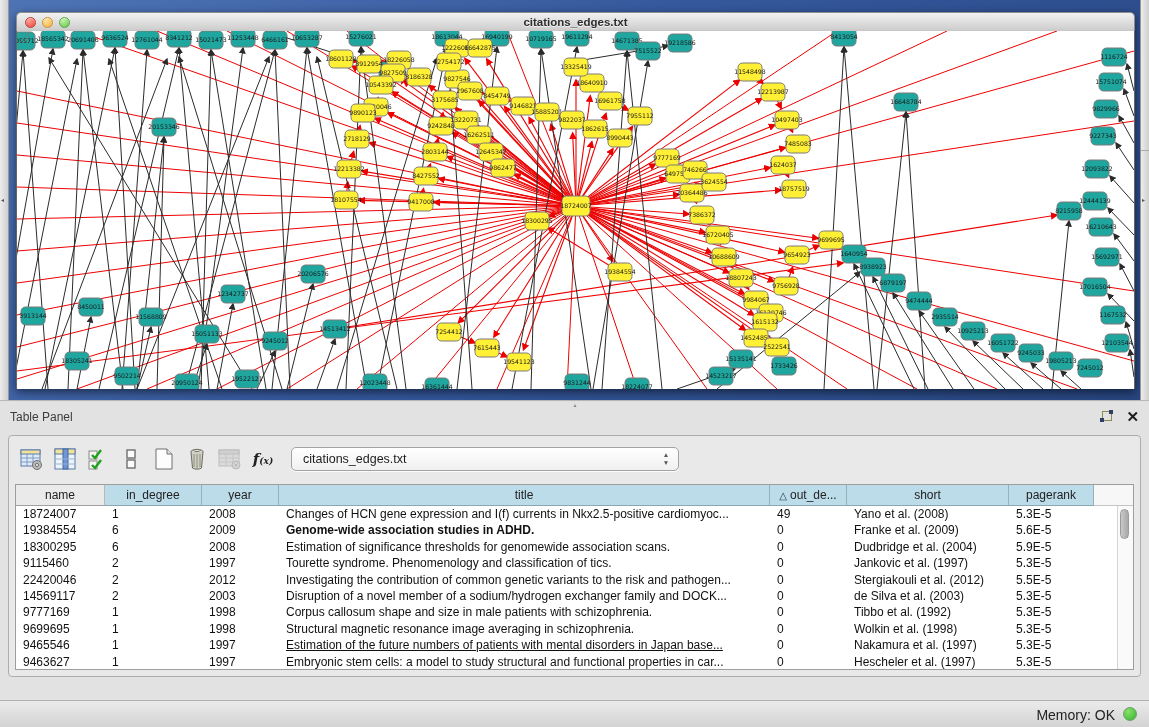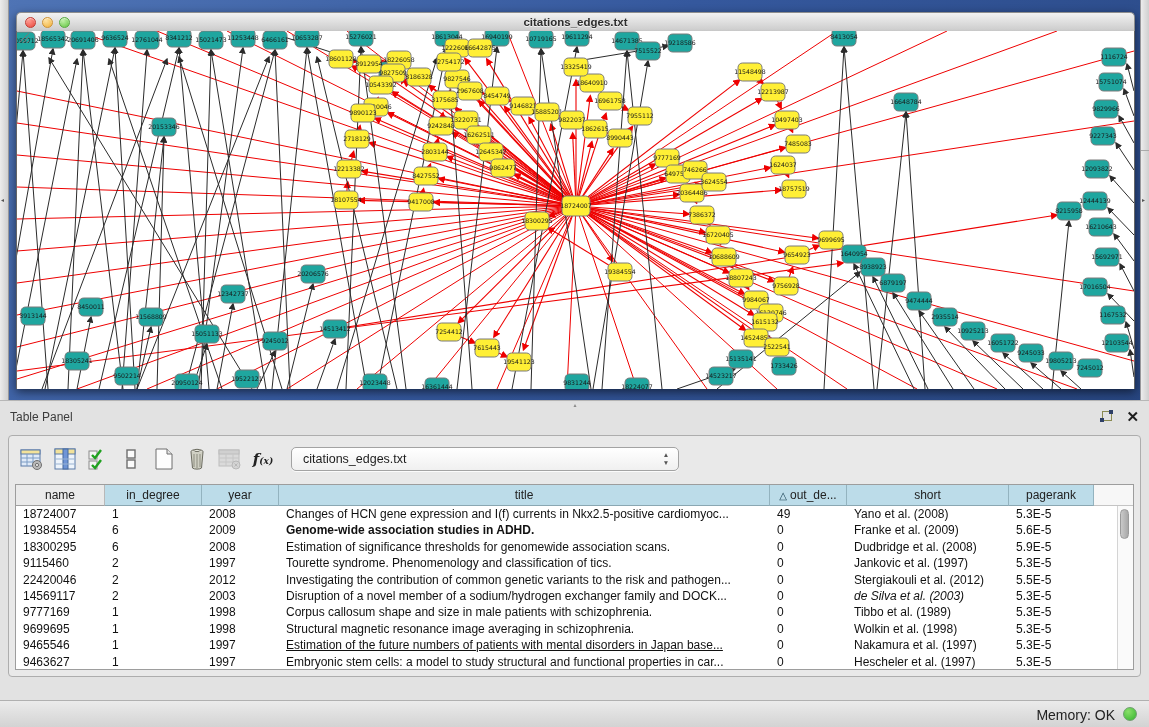--- a/index.html
+++ b/index.html
@@ -964,21 +964,21 @@
               <div class="td" style="width: 77px;">0</div>
               <div class="td" style="width: 162px;">Franke et al. (2009)</div>
               <div class="td" style="width: 85px;">5.6E-5</div>
             </div>
             <div class="tr">
               <div class="td" style="width: 89px;">18300295</div>
               <div class="td" style="width: 97px;">6</div>
               <div class="td" style="width: 77px;">2008</div>
               <div class="td" style="width: 491px;">Estimation of significance thresholds for genomewide association scans.</div>
               <div class="td" style="width: 77px;">0</div>
-              <div class="td" style="width: 162px;">Dudbridge et al. (2008)</div>
+              <div class="td" style="width: 162px;">Dudbridge et al. (2004)</div>
               <div class="td" style="width: 85px;">5.9E-5</div>
             </div>
             <div class="tr">
               <div class="td" style="width: 89px;">9115460</div>
               <div class="td" style="width: 97px;">2</div>
               <div class="td" style="width: 77px;">1997</div>
               <div class="td" style="width: 491px;">Tourette syndrome. Phenomenology and classification of tics.</div>
               <div class="td" style="width: 77px;">0</div>
               <div class="td" style="width: 162px;">Jankovic et al. (1997)</div>
               <div class="td" style="width: 85px;">5.3E-5</div>
@@ -991,30 +991,30 @@
               <div class="td" style="width: 77px;">0</div>
               <div class="td" style="width: 162px;">Stergiakouli et al. (2012)</div>
               <div class="td" style="width: 85px;">5.5E-5</div>
             </div>
             <div class="tr">
               <div class="td" style="width: 89px;">14569117</div>
               <div class="td" style="width: 97px;">2</div>
               <div class="td" style="width: 77px;">2003</div>
               <div class="td" style="width: 491px;">Disruption of a novel member of a sodium/hydrogen exchanger family and DOCK...</div>
               <div class="td" style="width: 77px;">0</div>
-              <div class="td" style="width: 162px; font-style: italic;">de Silva et al. (2003)</div>
+              <div class="td" style="width: 162px;">de Silva et al. (2003)</div>
               <div class="td" style="width: 85px;">5.3E-5</div>
             </div>
             <div class="tr">
               <div class="td" style="width: 89px;">9777169</div>
               <div class="td" style="width: 97px;">1</div>
               <div class="td" style="width: 77px;">1998</div>
               <div class="td" style="width: 491px;">Corpus callosum shape and size in male patients with schizophrenia.</div>
               <div class="td" style="width: 77px;">0</div>
-              <div class="td" style="width: 162px;">Tibbo et al. (1989)</div>
+              <div class="td" style="width: 162px;">Tibbo et al. (1992)</div>
               <div class="td" style="width: 85px;">5.3E-5</div>
             </div>
             <div class="tr">
               <div class="td" style="width: 89px;">9699695</div>
               <div class="td" style="width: 97px;">1</div>
               <div class="td" style="width: 77px;">1998</div>
               <div class="td" style="width: 491px;">Structural magnetic resonance image averaging in schizophrenia.</div>
               <div class="td" style="width: 77px;">0</div>
               <div class="td" style="width: 162px;">Wolkin et al. (1998)</div>
               <div class="td" style="width: 85px;">5.3E-5</div>

